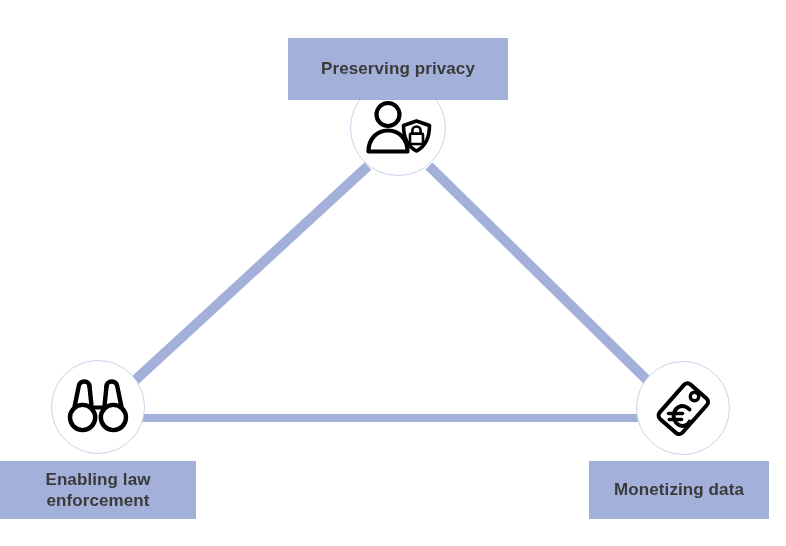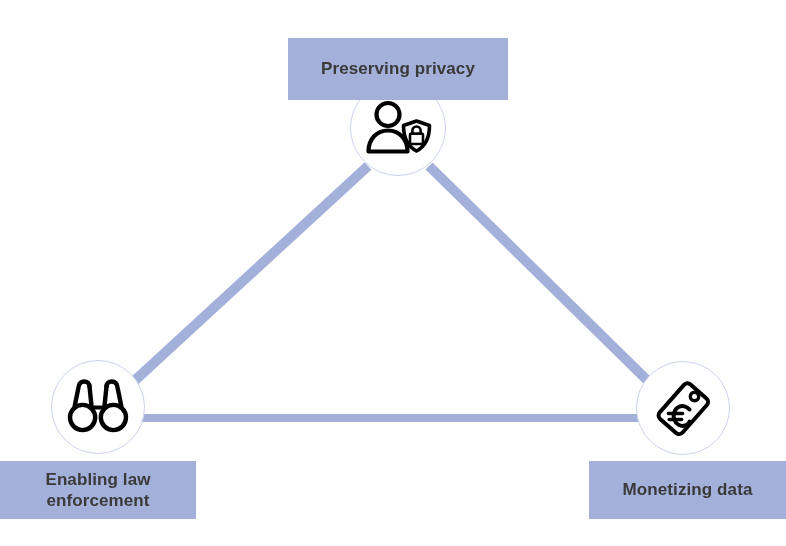--- a/index.html
+++ b/index.html
@@ -55,21 +55,21 @@
   }
 
   
   #node-privacy      { left: 350px; top:  80px; width:  96px; height:  96px; }
   #node-enforcement  { left:  51px; top: 360px; width:  94px; height:  94px; }
   #node-monetizing   { left: 636px; top: 361px; width:  94px; height:  94px; }
 
   
   #label-privacy     { left: 288px; top:  14px; width: 220px; height:  62px; margin-top: 24px; }
   #label-enforcement { left:   0px; top: 461px; width: 196px; height:  58px; }
-  #label-monetizing  { left: 589px; top: 461px; width: 197px; height:  58px; }
+  #label-monetizing  { left: 589px; top: 461px; width: 180px; height:  58px; }
 </style>
 </head>
 <body>
 
 <div id="stage">
 
   <svg id="edges" viewBox="0 0 786 546" width="786" height="546" aria-hidden="true">
     <line x1="368" y1="166" x2="131" y2="384" stroke="#a3b0da" stroke-width="10" stroke-linecap="butt"></line>
     <line x1="429" y1="166" x2="651" y2="384" stroke="#a3b0da" stroke-width="10" stroke-linecap="butt"></line>
     <line x1="140" y1="418" x2="641" y2="418" stroke="#a3b0da" stroke-width="8" stroke-linecap="butt"></line>

